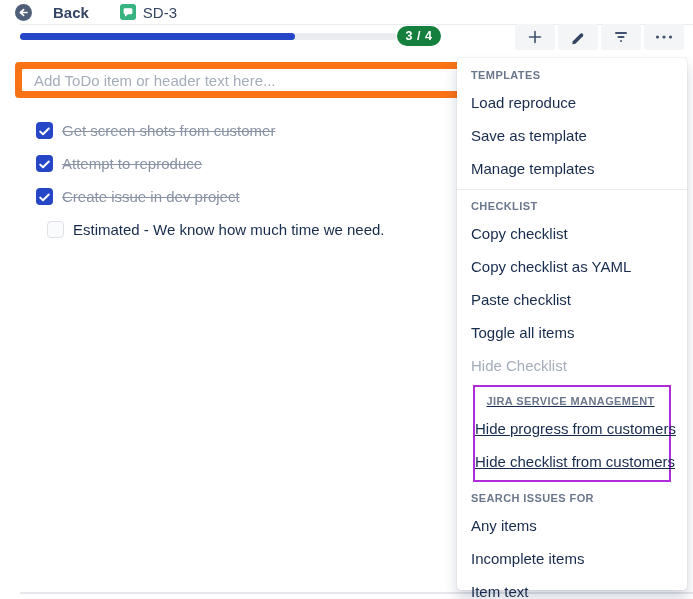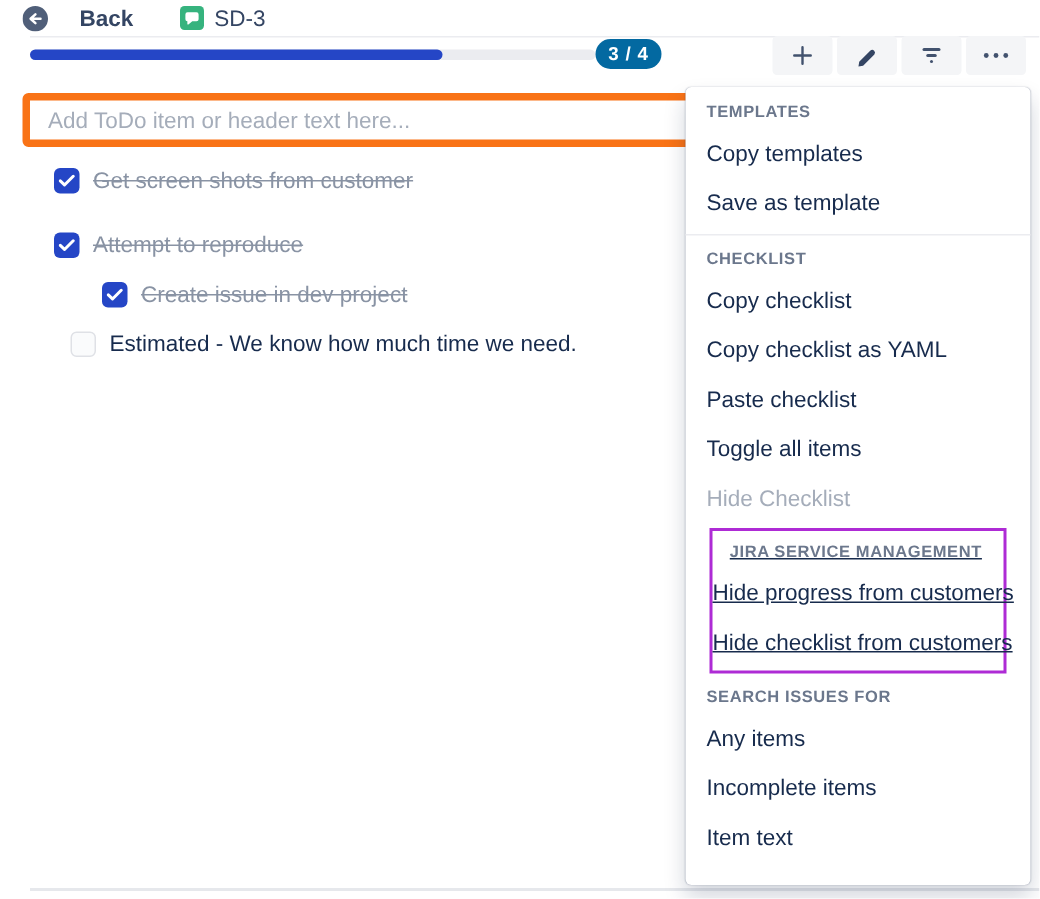--- a/index.html
+++ b/index.html
@@ -20,43 +20,43 @@
   .issue-chip { display:flex; align-items:center; gap:7px; margin-left:31px; }
   .issue-chip svg { display:block; }
   .issue-key { font-size:15px; font-weight:400; color:#344563; }
   .header-divider { position:absolute; left:20px; right:0; top:24px; height:1px; background:#EBECF0; }
 
   
   .progress-track { position:absolute; left:20px; top:33px; width:377px; height:7px; border-radius:4px; background:#EBECF0; }
   .progress-fill { height:7px; width:73%; border-radius:4px; background:#2546C6; }
   .progress-badge {
     position:absolute; left:397px; top:26px; width:44px; height:20px;
-    background:#0369a1; color:#fff; border-radius:10px;
+    background:#15803d; color:#fff; border-radius:10px;
     font-size:12.5px; font-weight:700; letter-spacing:0.5px;
     display:flex; align-items:center; justify-content:center;
   }
   .toolbar { position:absolute; right:9px; top:24px; display:flex; gap:3px; }
   .tool-btn {
     width:40px; height:26px; background:#F4F5F7; border-radius:3px;
     display:flex; align-items:center; justify-content:center; cursor:pointer; color:#42526E;
   }
   .tool-btn svg { display:block; }
 
   
   .composer {
     position:absolute; left:15px; top:62px; width:662px; height:36px;
-    border:5px solid #f97316; border-radius:4px; background:#fff;
+    border:7px solid #f97316; border-radius:4px; background:#fff;
     font-family:"Liberation Sans",sans-serif; font-size:15px; color:#172B4D;
     padding:0 12px; outline:none;
   }
   .composer::placeholder { color:#A5ADBA; }
 
   
   .cl-row { position:absolute; left:36px; display:flex; align-items:center; gap:9px; }
-  .cl-row.r0 { top:112px;align-items:center; } .cl-row.r1 { top:155px; } .cl-row.r2 { top:188px;margin-left:32px; } .cl-row.r3 { top:221px;margin-left:11px; }
+  .cl-row.r0 { top:122px;align-items:center; } .cl-row.r1 { top:155px; } .cl-row.r2 { top:188px; } .cl-row.r3 { top:221px;margin-left:11px; }
   .checkbox {
     width:17px; height:17px; border-radius:4px; flex:0 0 auto;
     display:flex; align-items:center; justify-content:center; cursor:pointer;
   }
   .checkbox.checked { background:#2546C6; }
   .checkbox.unchecked { background:#FAFBFC; border:1px solid #DFE1E6; }
   .cl-label { font-size:15px; }
   .cl-label.done { color:#8993A4; text-decoration:line-through; }
   .cl-label.todo { color:#172B4D; }
 
@@ -183,22 +183,23 @@
 </div>
 <div class="cl-row r3">
   <div class="checkbox unchecked"></div>
   <span class="cl-label todo">Estimated - We know how much time we need.</span>
 </div>
 
 <div class="menu">
 
   <div class="menu-section">
     <div class="menu-header">TEMPLATES</div>
-    <div class="menu-item">Copy templates</div>
+    <div class="menu-item">Load reproduce</div>
     <div class="menu-item">Save as template</div>
+    <div class="menu-item">Manage templates</div>
   </div>
 
   <div class="menu-divider"></div>
 
   <div class="menu-section">
     <div class="menu-header">CHECKLIST</div>
     <div class="menu-item">Copy checklist</div>
     <div class="menu-item">Copy checklist as YAML</div>
     <div class="menu-item">Paste checklist</div>
     <div class="menu-item">Toggle all items</div>

